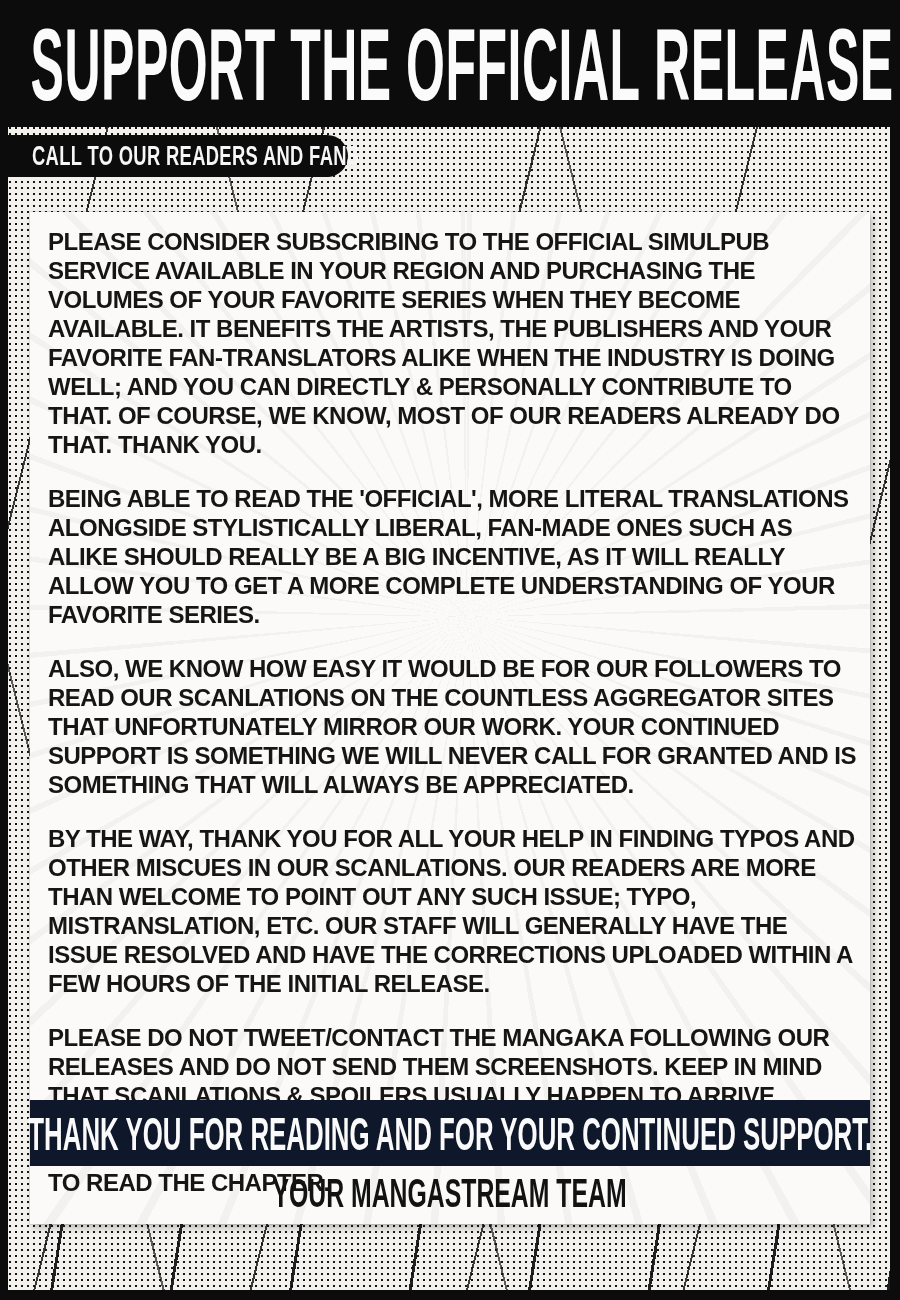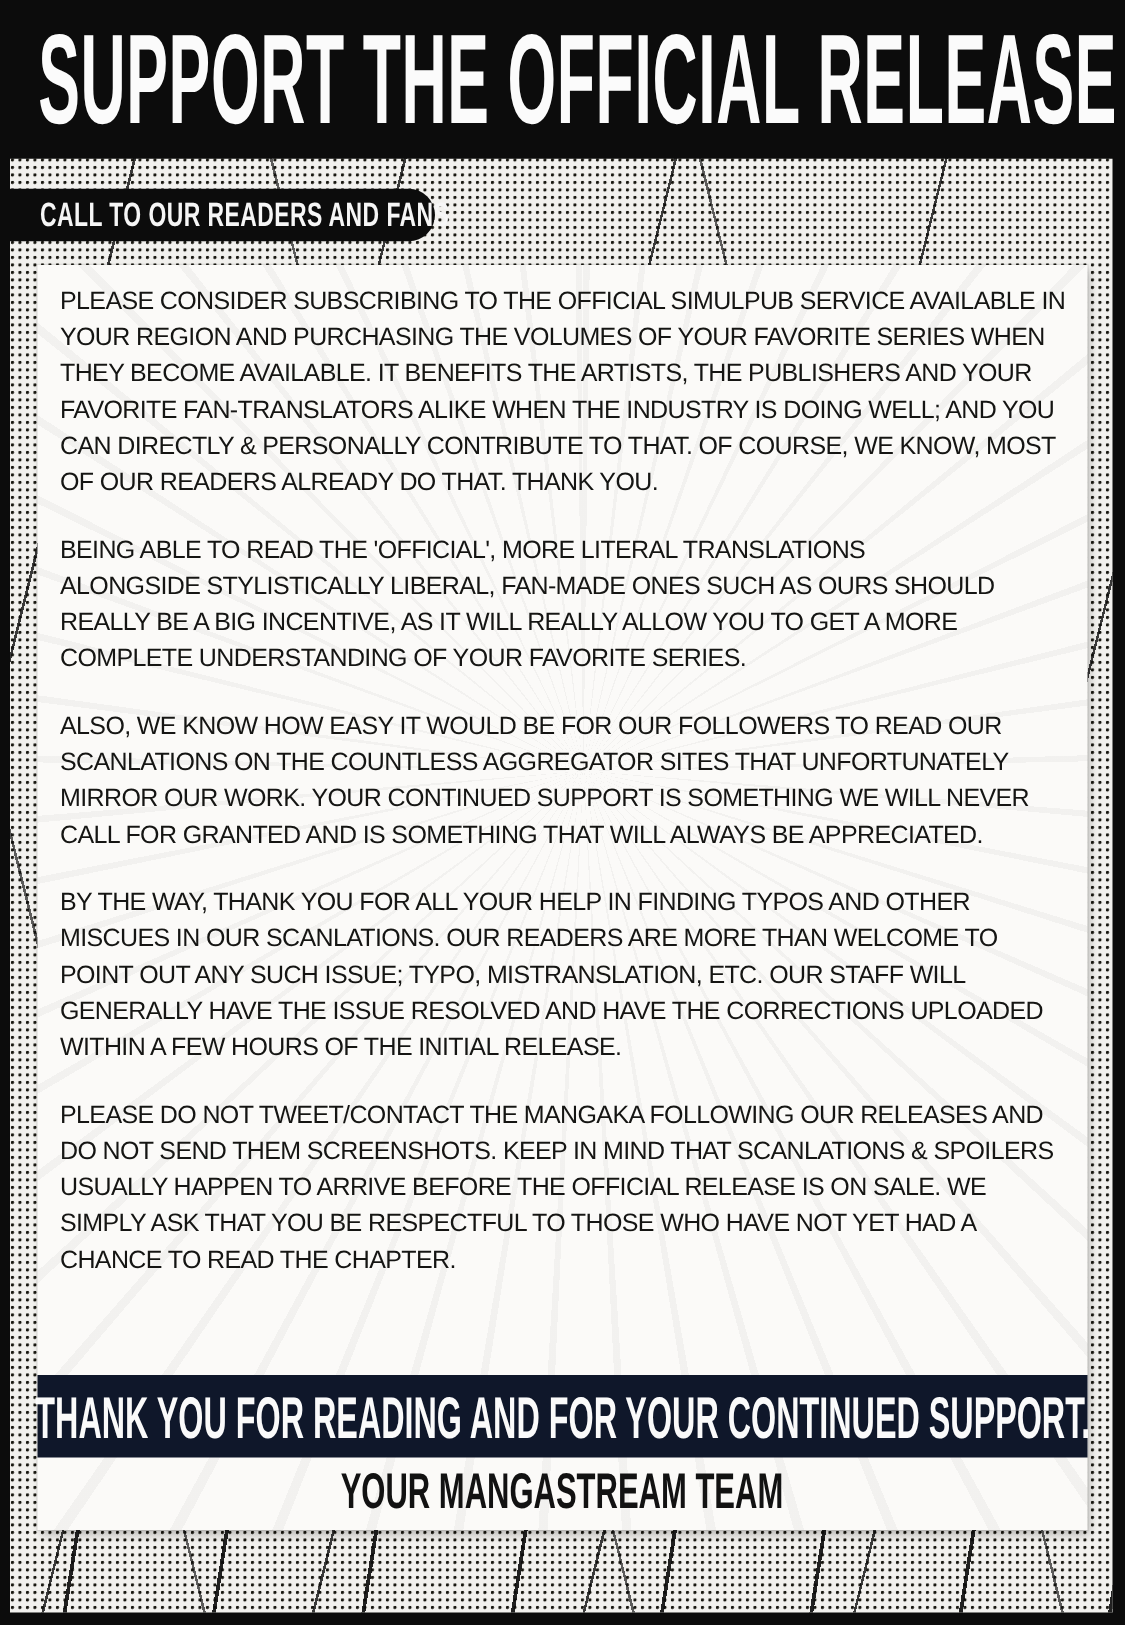--- a/index.html
+++ b/index.html
@@ -58,21 +58,21 @@
     line-height: 1;
     color: #fbfbfb;
     white-space: nowrap;
     transform: scaleX(0.5) scaleY(1.02);
     letter-spacing: 1px;
   }
 
   
   .badge {
     position: absolute;
-    left: 8px; top: 151px;
+    left: 8px; top: 135px;
     width: 340px; height: 42px;
     background: #0c0c0c;
     border-radius: 0 21px 21px 0;
     display: flex; align-items: center;
     padding-left: 24px;
     text-align: right;
   }
   .badge span {
     flex-shrink: 0;
     font-size: 27px;
@@ -96,22 +96,22 @@
     box-shadow: 0 0 0 1px rgba(0,0,0,.07), 3px 4px 7px rgba(0,0,0,.22);
   }
 
   .content {
     position: absolute;
     left: 48px; top: 227px;
     width: 812px;
   }
   .content p {
     margin: 0 0 25px 0;
-    font-size: 20px;
-    font-weight: normal;
+    font-size: 24px;
+    font-weight: bold;
     line-height: 29px;
     letter-spacing: -0.5px;
     color: #151513;
     white-space: pre-line;
   }
 
   
   .footer-bar {
     position: absolute;
     left: 30px; top: 1100px;
@@ -159,21 +159,21 @@
 
   <div class="badge">
     <span>CALL TO OUR READERS AND FANS</span>
   </div>
 
   <div class="panel"></div>
 
   <div class="content">
     <p>PLEASE CONSIDER SUBSCRIBING TO THE OFFICIAL SIMULPUB SERVICE AVAILABLE IN YOUR REGION AND PURCHASING THE VOLUMES OF YOUR FAVORITE SERIES WHEN THEY BECOME AVAILABLE. IT BENEFITS THE ARTISTS, THE PUBLISHERS AND YOUR FAVORITE FAN-TRANSLATORS ALIKE WHEN THE INDUSTRY IS DOING WELL; AND YOU CAN DIRECTLY &amp; PERSONALLY CONTRIBUTE TO THAT. OF COURSE, WE KNOW, MOST OF OUR READERS ALREADY DO THAT. THANK YOU.</p>
     <p>BEING ABLE TO READ THE 'OFFICIAL', MORE LITERAL TRANSLATIONS
-ALONGSIDE STYLISTICALLY LIBERAL, FAN-MADE ONES SUCH AS OURS SHOULD REALLY BE A BIG INCENTIVE, AS IT WILL REALLY ALLOW YOU TO GET A MORE COMPLETE UNDERSTANDING OF YOUR FAVORITE SERIES.</p>
+ALONGSIDE STYLISTICALLY LIBERAL, FAN-MADE ONES SUCH AS ALIKE SHOULD REALLY BE A BIG INCENTIVE, AS IT WILL REALLY ALLOW YOU TO GET A MORE COMPLETE UNDERSTANDING OF YOUR FAVORITE SERIES.</p>
     <p>ALSO, WE KNOW HOW EASY IT WOULD BE FOR OUR FOLLOWERS TO READ OUR SCANLATIONS ON THE COUNTLESS AGGREGATOR SITES THAT UNFORTUNATELY MIRROR OUR WORK. YOUR CONTINUED SUPPORT IS SOMETHING WE WILL NEVER CALL FOR GRANTED AND IS SOMETHING THAT WILL ALWAYS BE APPRECIATED.</p>
     <p>BY THE WAY, THANK YOU FOR ALL YOUR HELP IN FINDING TYPOS AND OTHER MISCUES IN OUR SCANLATIONS. OUR READERS ARE MORE THAN WELCOME TO POINT OUT ANY SUCH ISSUE; TYPO, MISTRANSLATION, ETC. OUR STAFF WILL GENERALLY HAVE THE ISSUE RESOLVED AND HAVE THE CORRECTIONS UPLOADED WITHIN A FEW HOURS OF THE INITIAL RELEASE.</p>
     <p>PLEASE DO NOT TWEET/CONTACT THE MANGAKA FOLLOWING OUR RELEASES AND DO NOT SEND THEM SCREENSHOTS. KEEP IN MIND THAT SCANLATIONS &amp; SPOILERS USUALLY HAPPEN TO ARRIVE BEFORE THE OFFICIAL RELEASE IS ON SALE. WE SIMPLY ASK THAT YOU BE RESPECTFUL TO THOSE WHO HAVE NOT YET HAD A CHANCE TO READ THE CHAPTER.</p>
   </div>
 
   <div class="footer-bar">
     <span>THANK YOU FOR READING AND FOR YOUR CONTINUED SUPPORT.</span>
   </div>
 
   <div class="signature-row">

